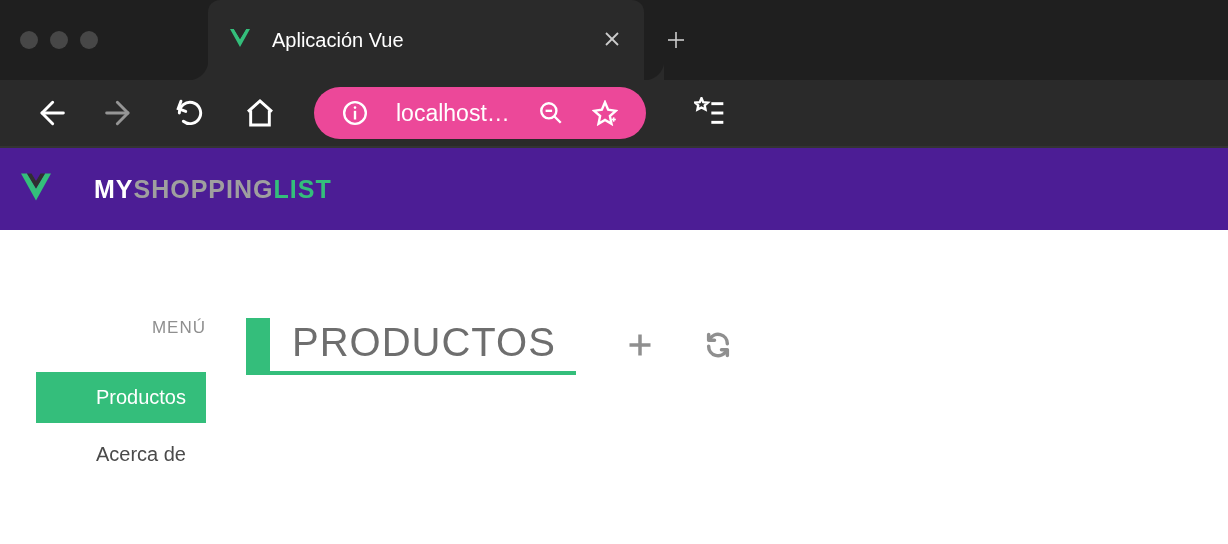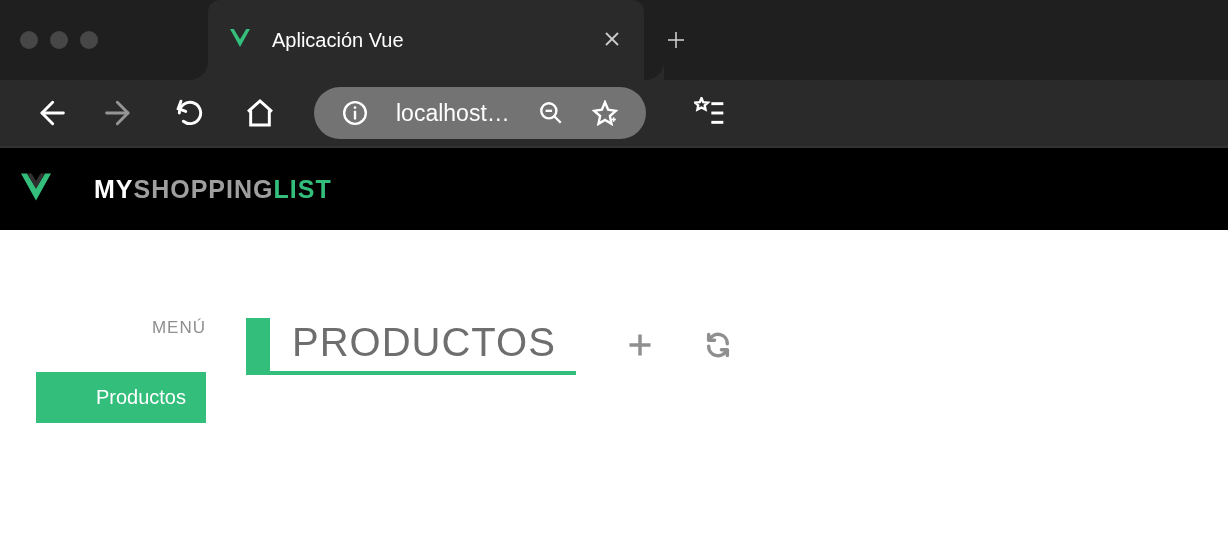--- a/index.html
+++ b/index.html
@@ -12,25 +12,25 @@
   .tab { display: flex; align-items: center; gap: 20px; background: #2a2a2a; height: 80px; padding: 0 24px 0 20px; border-top-left-radius: 12px; border-top-right-radius: 12px; position: relative; justify-content: flex-end; }
   .tab::before, .tab::after { content: ""; position: absolute; bottom: 0; width: 20px; height: 20px; background: radial-gradient(circle at 100% 0%, transparent 20px, #2a2a2a 21px); }
   .tab::before { left: -20px; transform: scaleX(-1); }
   .tab::after { right: -20px; background: radial-gradient(circle at 0% 0%, transparent 20px, #2a2a2a 21px); }
   .tab-favicon { font-size: 26px; color: #34be7b; font-weight: bold; line-height: 1; }
   .tab-title { color: #fff; font-size: 20px; }
   .tab-close { color: #ccc; font-size: 22px; margin-left: 180px; cursor: pointer; }
   .new-tab { color: #ccc; font-size: 30px; margin-left: 22px; cursor: pointer; font-weight: 300; }
   .toolbar-row { height: 68px; background: #2a2a2a; display: flex; align-items: center; padding: 0 34px; gap: 38px; border-bottom: 2px solid #333; }
   .tb-icon { width: 32px; height: 32px; color: #fff; stroke: currentColor; fill: none; stroke-width: 2.2; cursor: pointer; }
-  .addr { display: flex; align-items: center; gap: 28px; background: #737373; height: 52px; border-radius: 30px; padding: 0 28px; }
+  .addr { display: flex; align-items: center; gap: 28px; background: #ec4899; height: 52px; border-radius: 30px; padding: 0 28px; }
   .addr .tb-icon { width: 26px; height: 26px; }
   .addr-text { color: #fff; font-size: 23px; }
   
-  .app-header { height: 82px; background: #000000; display: flex; align-items: center; padding: 0 18px; gap: 40px; }
+  .app-header { height: 82px; background: #4c1d95; display: flex; align-items: center; padding: 0 18px; gap: 40px; }
   .logo svg { width: 36px; height: 36px; }
   .brand { font-size: 25px; font-weight: bold; letter-spacing: 1px; }
   .brand .w { color: #fff; }
   .brand .gy { color: #9f9f9f; }
   .brand .gr { color: #34be7b; }
   
   .page { display: flex; padding: 88px 36px 0 36px; gap: 30px; text-align: right; }
   .sidebar { width: 170px; }
   .side-title { color: #8f8f8f; font-size: 17px; letter-spacing: 1px; margin-bottom: 34px; }
   .side-item { display: block; padding: 14px 20px; font-size: 20px; color: #4a4a4a; cursor: pointer; margin-bottom: 6px; }
@@ -130,20 +130,21 @@
   </span>
   <span class="brand">
     <span class="w">MY</span><span class="gy">SHOPPING</span><span class="gr">LIST</span>
   </span>
 </div>
 
 <div class="page">
   <div class="sidebar">
     <div class="side-title">MENÚ</div>
     <div class="side-item active"><span>Productos</span></div>
+    <div class="side-item"><span>Acerca de</span></div>
   </div>
 
   <div class="main">
     <div class="page-head">
       <div class="title-wrap">
         <span class="title-bar"></span>
         <h1 class="page-title">PRODUCTOS</h1>
       </div>
       <span class="action-icon">
         <svg viewBox="0 0 24 24">

